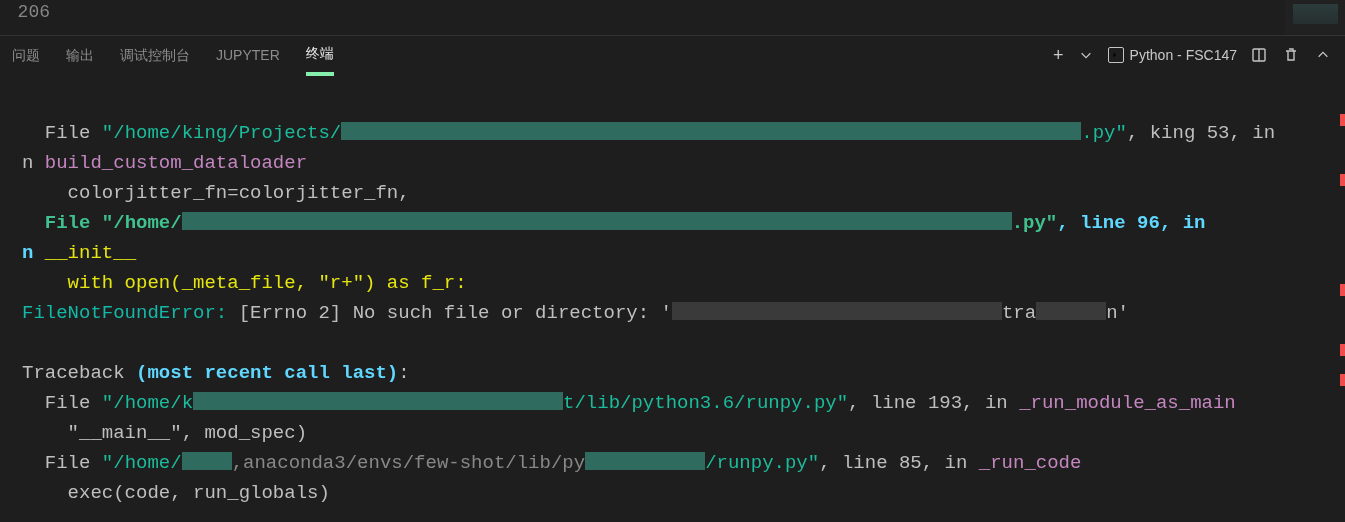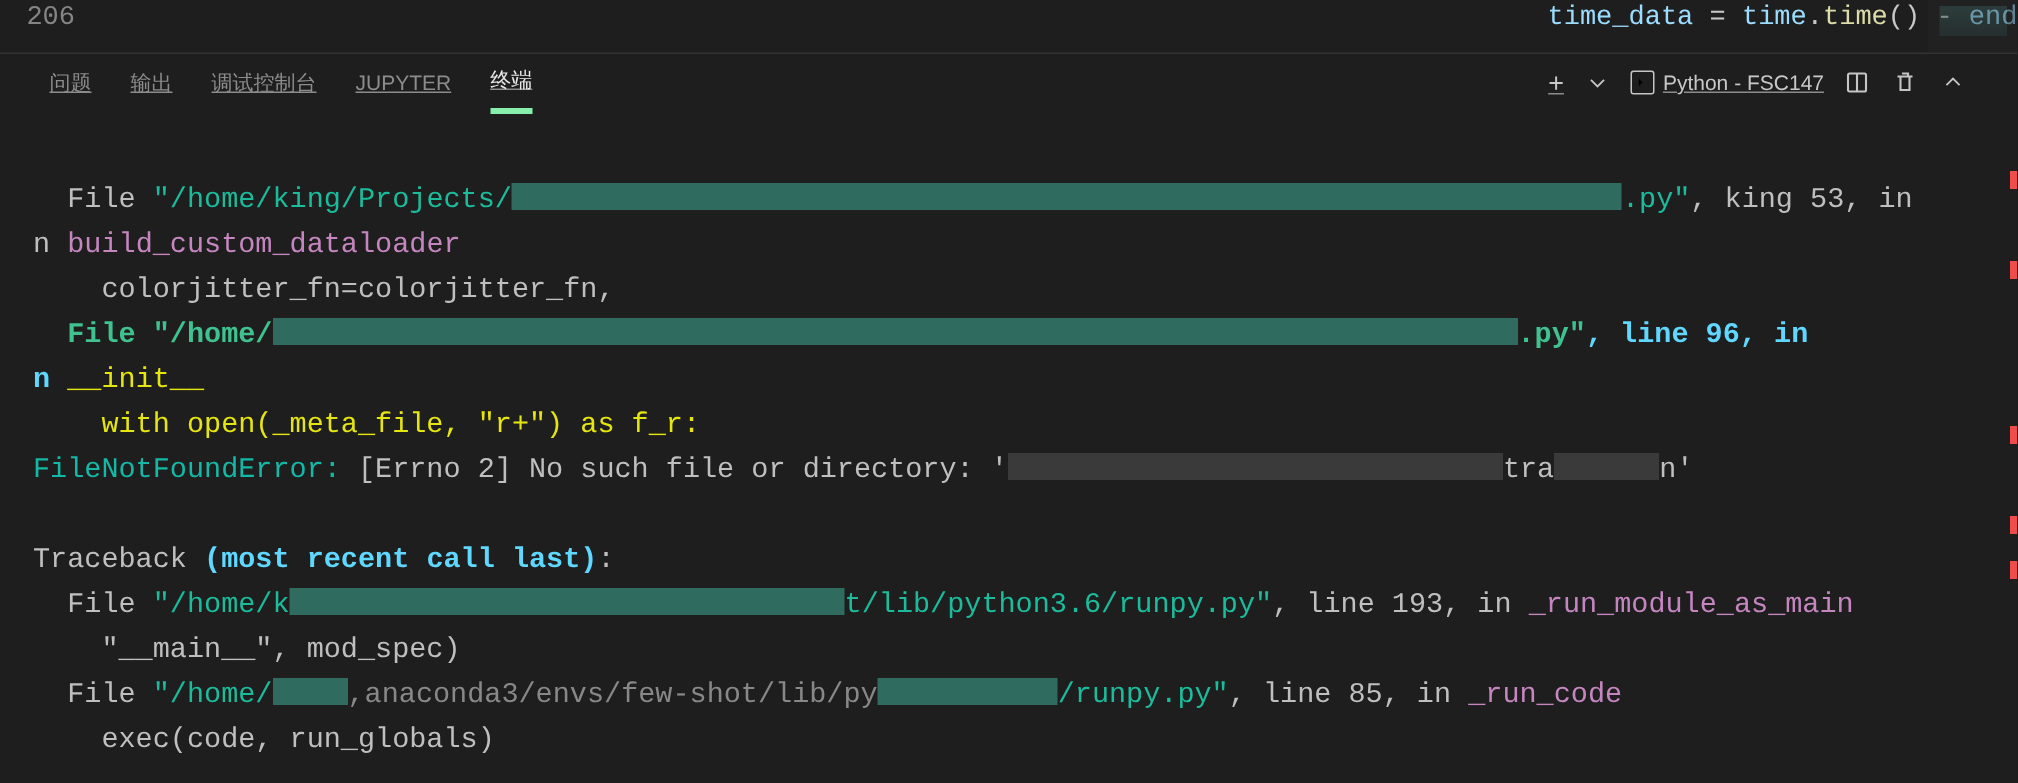--- a/index.html
+++ b/index.html
@@ -63,26 +63,25 @@
     border-top: 1px solid #333;
     background: #1e1e1e;
     height: calc(100% - 35px);
     display: flex;
     flex-direction: column;
   }
   .panel-tabs {
     display: flex;
     align-items: center;
     height: 38px;
-    padding: 0 33px;
+    padding: 0 12px;
     gap: 26px;
     font-size: 14px;
     color: #8c8c8c;
     font-family: "Segoe UI", "Microsoft YaHei", sans-serif;
-    text-decoration: underline;
   }
   .tab { cursor: pointer; line-height: 38px; white-space: nowrap; }
   .tab.active {
     color: #e7e7e7;
     border-bottom: 4px solid #86efac;
   }
   .spacer { flex: 1; }
   .panel-actions {
     display: flex;
     align-items: center;
@@ -157,21 +156,20 @@
     height: 12px;
     background: #f14c4c;
   }
 </style>
 </head>
 <body>
 
 <div class="editor-strip">
   <div class="line-num">206</div>
   <div class="gutter-gap"></div>
-  <div class="code-text"><span class="kw">time_data </span><span class="pale">=</span><span class="kw"> time</span><span class="pale">.</span><span class="func">time</span><span class="pale">() </span><span class="pale">-</span><span class="kw"> end</span></div>
   <div class="minimap">
     <div class="minimap-block"></div>
   </div>
 </div>
 
 <div class="panel">
   <div class="panel-tabs">
     <span class="tab">问题</span>
     <span class="tab">输出</span>
     <span class="tab">调试控制台</span>

